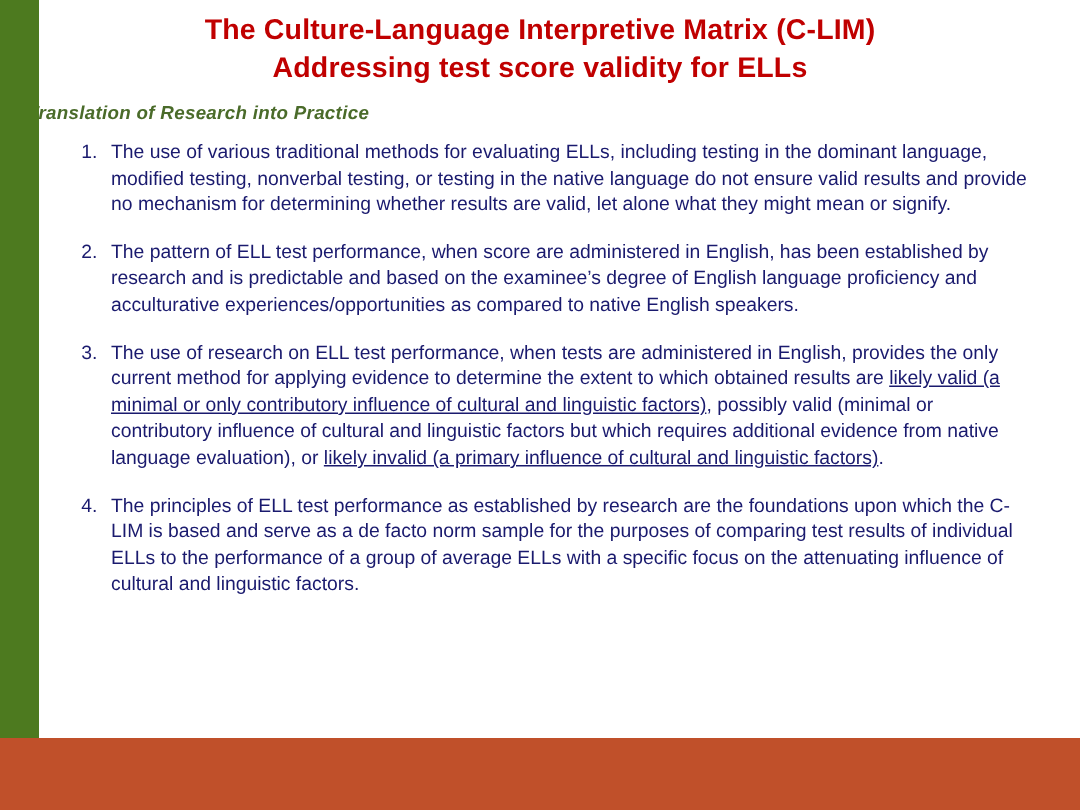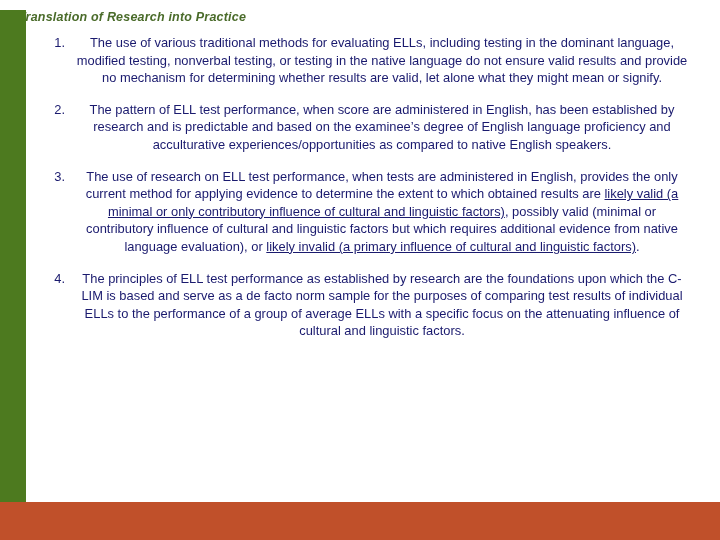--- a/index.html
+++ b/index.html
@@ -56,21 +56,20 @@
   .num {
     width: 30px;
     min-width: 30px;
     text-align: right;
     padding-right: 9px;
     box-sizing: border-box;
     margin-left: 44px;
   }
   .txt {
     flex: 1;
-    text-align: center;
   }
   .ul {
     text-decoration: underline;
   }
   .bottom-bar {
     position: absolute;
     left: 0;
     bottom: 0;
     width: 100%;
     height: 48px;
@@ -85,20 +84,24 @@
     background: #4d7a1f;
   }
 </style>
 </head>
 <body>
 
 <div class="slide">
 
   <div class="left-bar" style="background: rgb(77, 122, 31);"></div>
 
+  <div class="title-block">
+    <div class="title-line" style="color: rgb(192, 0, 0);">The Culture-Language Interpretive Matrix (C-LIM)</div>
+    <div class="title-line" style="color: rgb(192, 0, 0);">Addressing test score validity for ELLs</div>
+  </div>
 
   <div class="subtitle" style="color: rgb(74, 107, 42);">Translation of Research into Practice</div>
 
   <ol class="body-list" id="body-list" style="color: rgb(26, 26, 110);">
       <li>
         <span class="num">1.</span>
         <span class="txt"><span>The use of various traditional methods for evaluating ELLs, including testing in the dominant language, modified testing, nonverbal testing, or testing in the native language do not ensure valid results and provide no mechanism for determining whether results are valid, let alone what they might mean or signify.</span></span>
       </li>
       <li>
         <span class="num">2.</span>

